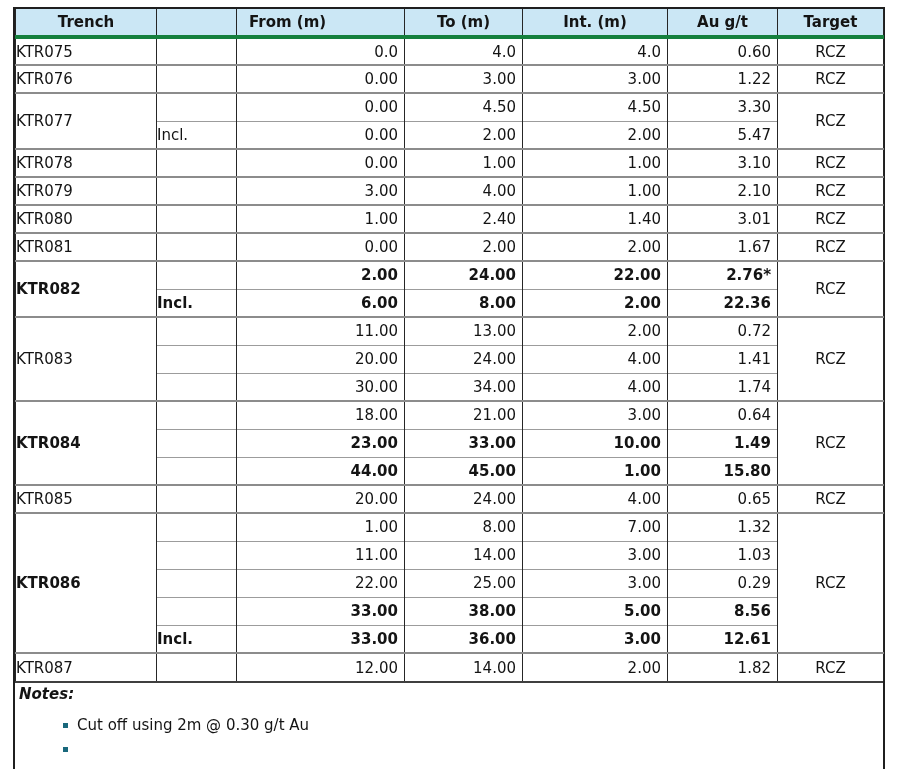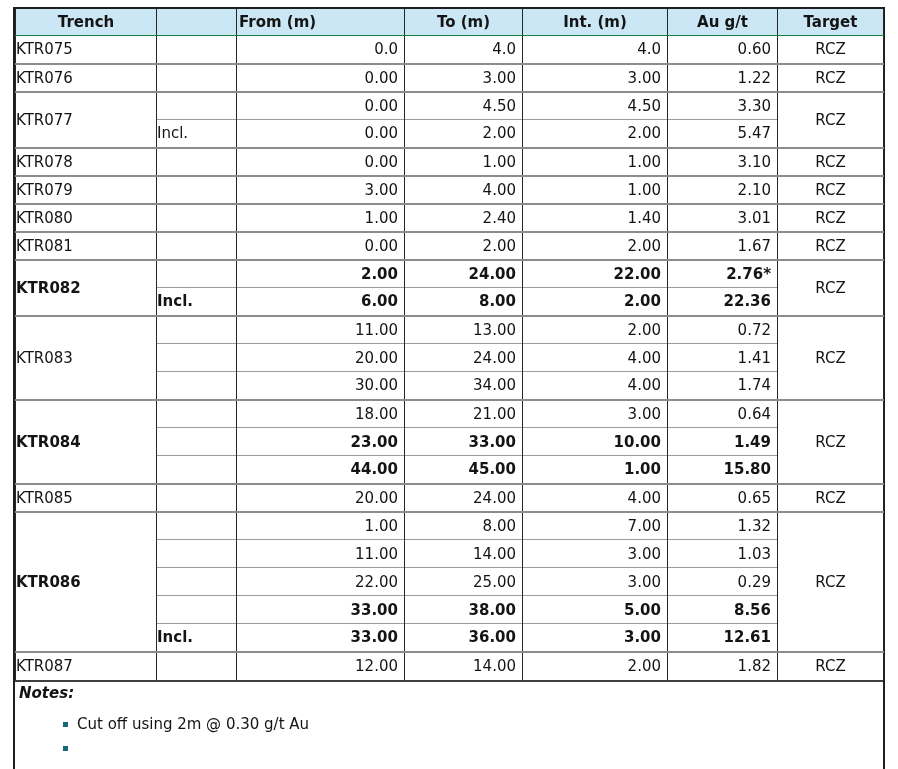--- a/index.html
+++ b/index.html
@@ -8,24 +8,24 @@
     font-family:"DejaVu Sans","Liberation Sans",sans-serif;
     -webkit-font-smoothing:antialiased;
   }
   .box{
     margin:7px 0 0 13px;width:868px;
     border:2px solid #1f1f1f;background:#ffffff;
   }
   table{border-collapse:collapse;table-layout:fixed;width:100%;font-size:15px;}
   th,td{border-left:1px solid #262626;border-right:1px solid #262626;padding:0;white-space:nowrap;overflow:hidden;}
   thead th{
-    background:#CBE7F5;border-bottom:1px solid #15803d;height:26px;
+    background:#CBE7F5;border-bottom:4px solid #15803d;height:26px;
     font-size:15px;font-weight:700;text-align:center;
   }
-  thead th.al{text-align:left;padding-left:2px;}
+  thead th.al{text-align:left;padding-left:12px;}
   tbody tr{height:28px;}
   td.trench{text-align:left;}
   td.q{text-align:left;padding-right:5px;}
   td.num{text-align:right;padding-right:6px;}
   td.target{text-align:center;}
   tr.gs td{border-top:2px solid #8c8c8c;}
   td.sub{border-top:1px solid #9c9c9c;}
   .b{font-weight:700;}
   .notes{border-top:2px solid #3f3f3f;padding:2px 6px 16px 4px;font-size:15px;}
   .notes-label{font-weight:700;font-style:italic;font-size:15px;}

